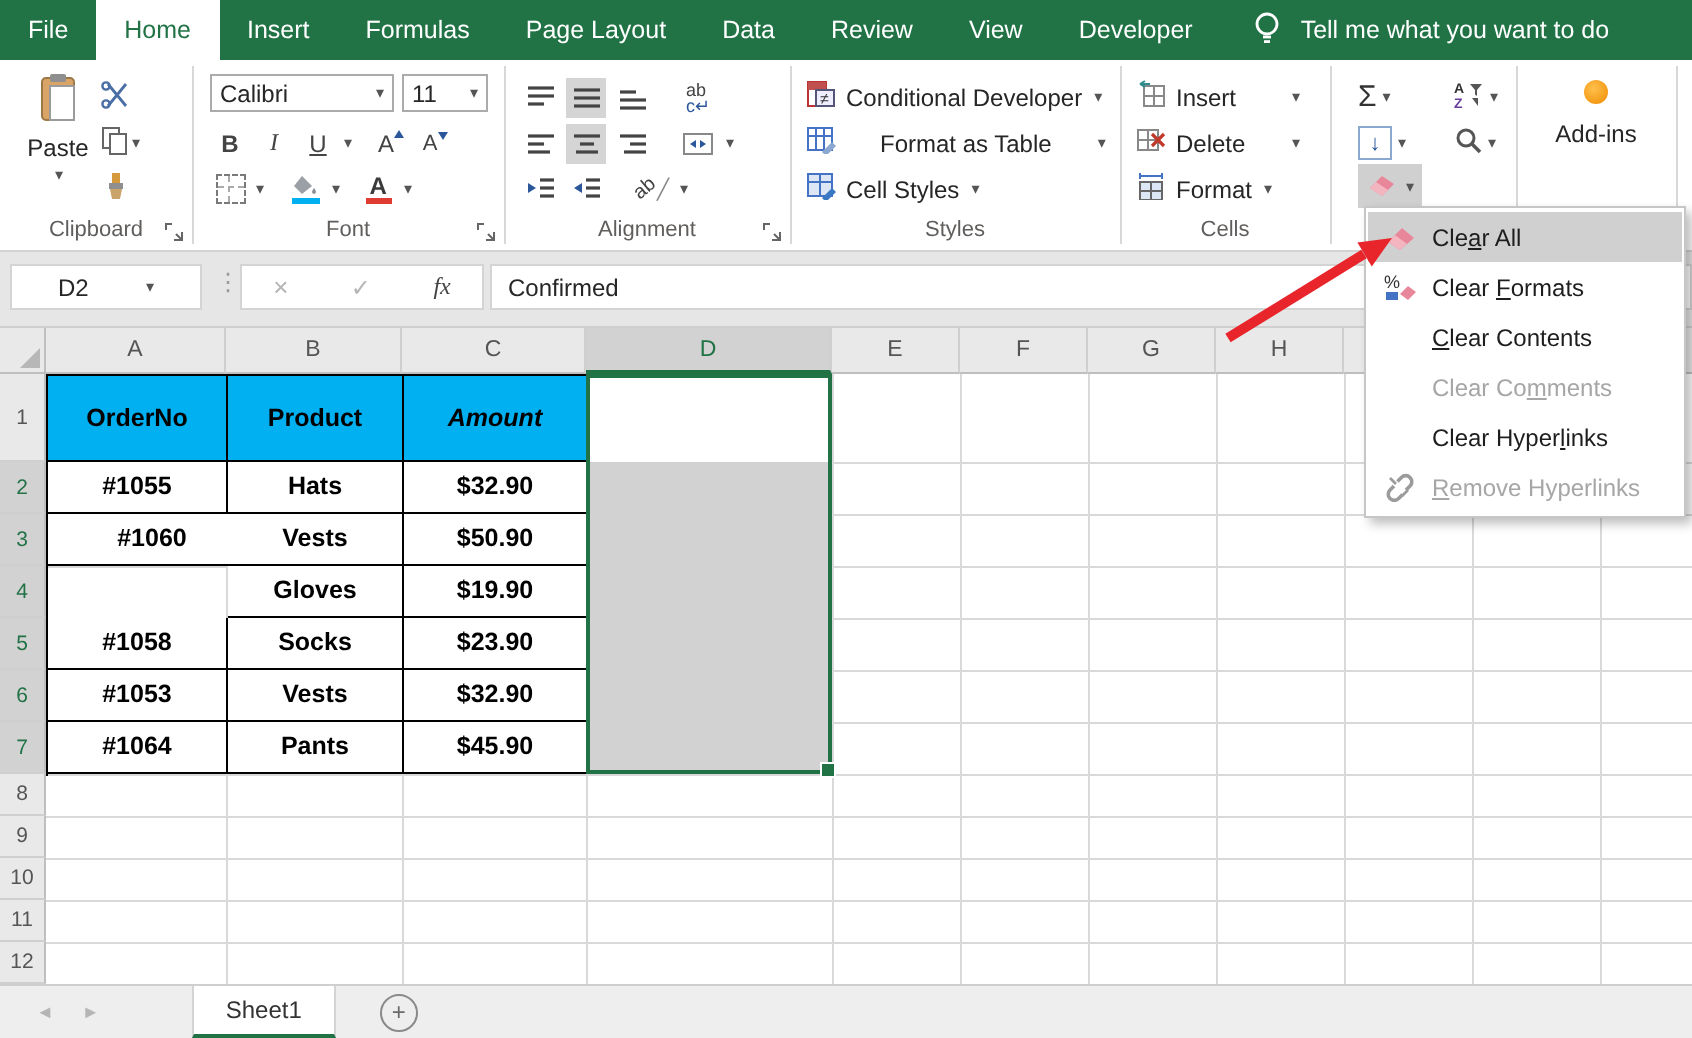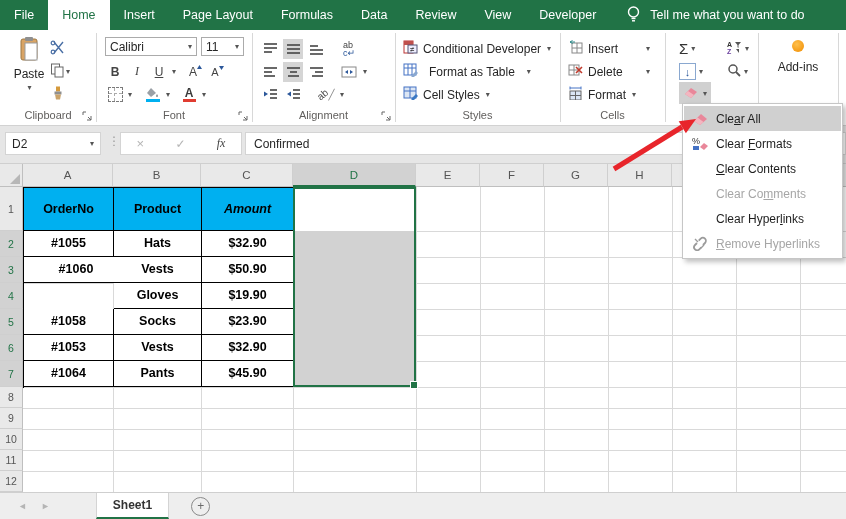--- a/index.html
+++ b/index.html
@@ -27,21 +27,21 @@
   .bigbtn{position:absolute;left:8px;top:6px;width:42px;height:72px;display:flex;flex-direction:column;
           align-items:center;justify-content:flex-start;gap:2px}
   .lines-ic line{stroke:#444;stroke-width:1.6}
   .blue{color:#2b579a}
   .eraser-body{fill:#e9879a}.eraser-band{fill:#f3b6c0}
   
   .fbar{position:absolute;left:0;top:126px;width:846px;height:38px;background:#e6e6e6;
         border-bottom:1px solid #cfcfcf;box-sizing:border-box}
   .namebox{position:absolute;left:5px;top:6px;width:96px;height:23px;background:#fff;
            border:1px solid #d4d4d4;display:flex;align-items:center;justify-content:space-between;
-           padding:0 6px;box-sizing:border-box}
+           padding:0 23px;box-sizing:border-box}
   .grip{position:absolute;left:108px;top:8px;color:#9b9b9b;font-size:12px;letter-spacing:-1px}
   .fxbox{position:absolute;left:120px;top:6px;width:122px;height:23px;background:#fff;
          border:1px solid #d4d4d4;display:flex;align-items:center;justify-content:space-around;box-sizing:border-box}
   .finput{position:absolute;left:245px;top:6px;right:0;height:23px;background:#fff;
           border:1px solid #d4d4d4;display:flex;align-items:center;padding:0 8px;box-sizing:border-box}
   
   .sheetarea{position:absolute;left:0;top:164px;width:846px;height:328px;background:#fff;overflow:hidden}
   .chcell{position:absolute;top:0;height:23px;background:#e9e9e9;border-right:1px solid #cfcfcf;
           border-bottom:1px solid #bfbfbf;box-sizing:border-box;display:flex;align-items:center;
           justify-content:center;font-size:11.5px;color:#555}
@@ -71,38 +71,38 @@
   .mitem.hl{background:#d0d0d0}
   .mitem.dis{color:#a6a6a6}
   .mico{width:32px;display:flex;align-items:center;justify-content:center;flex:0 0 32px}
   .mlabel u{text-decoration:underline}
   
   .tabstrip{position:absolute;left:0;top:492px;width:846px;height:27px;background:#eeeeee;
             border-top:1px solid #cfcfcf;box-sizing:border-box;display:flex;align-items:stretch}
   .navarrows{display:flex;align-items:center;gap:14px;padding:0 18px;color:#b5b5b5;font-size:9px}
   .sheettab{background:#fff;border-left:1px solid #d4d4d4;border-right:1px solid #d4d4d4;
             border-bottom:2px solid #217346;display:flex;align-items:center;padding:0 16px;
-            font-weight:bold;font-size:12px;color:#333;margin-left:28px;box-sizing:border-box}
+            font-weight:normal;font-size:12px;color:#333;margin-left:28px;box-sizing:border-box}
   .addsheet{display:flex;align-items:center;margin-left:22px}
   .pluscirc{width:17px;height:17px;border:1px solid #8a8a8a;border-radius:50%;color:#6a6a6a;
             display:flex;align-items:center;justify-content:center;font-size:12px;line-height:1}
   .arrowsvg{position:absolute;left:0;top:0;width:846px;height:519px;pointer-events:none;z-index:50}
 </style>
 </head>
 <body>
 
 <div id="app">
 
   <div class="tabbar">
 
     <div class="rtab">File</div>
       <div class="rtab active">Home</div>
       <div class="rtab">Insert</div>
+      <div class="rtab">Formulas</div>
       <div class="rtab">Page Layout</div>
-      <div class="rtab">Formulas</div>
       <div class="rtab">Data</div>
       <div class="rtab">Review</div>
       <div class="rtab">View</div>
       <div class="rtab">Developer</div>
       <div class="tellme">
       <span>
         <svg width="15" height="18" viewBox="0 0 15 18">
             <circle cx="7.5" cy="7" r="5" fill="none" stroke="#fff" stroke-width="1.4"></circle>
             <line x1="5.5" y1="13.5" x2="9.5" y2="13.5" stroke="#fff" stroke-width="1.4"></line>
             <line x1="6" y1="15.8" x2="9" y2="15.8" stroke="#fff" stroke-width="1.4"></line>
@@ -304,21 +304,21 @@
       <div class="rrow" style="left:8px;top:8px;gap:5px">
         <span><svg width="15" height="14" viewBox="0 0 15 14">
               <rect x="1" y="1" width="9" height="12" fill="#fff" stroke="#b33"></rect>
               <rect x="1" y="1" width="9" height="4" fill="#c0504d"></rect>
               <rect x="5" y="5" width="9" height="8" fill="#eef" stroke="#557"></rect>
               <text x="7" y="12" font-size="8" fill="#333">≠</text>
             </svg></span>
         <span>Conditional Developer</span>
         <span class="chev">▾</span>
       </div>
-      <div class="rrow" style="left:8px;top:31px;gap:11px">
+      <div class="rrow" style="left:8px;top:31px;gap:22px">
         <span><svg width="15" height="14" viewBox="0 0 15 14">
               <rect x="1" y="1" width="12" height="11" fill="#fff" stroke="#4472c4"></rect>
               <line x1="1" y1="5" x2="13" y2="5" stroke="#4472c4"></line>
               <line x1="5" y1="1" x2="5" y2="12" stroke="#4472c4"></line>
               <line x1="9" y1="1" x2="9" y2="12" stroke="#4472c4"></line>
               <path d="M8 13 L13 8 L15 10 L10 15 Z" fill="#8aa8d0"></path>
             </svg></span>
         <span>Format as Table</span>
         <span class="chev">▾</span>
       </div>

